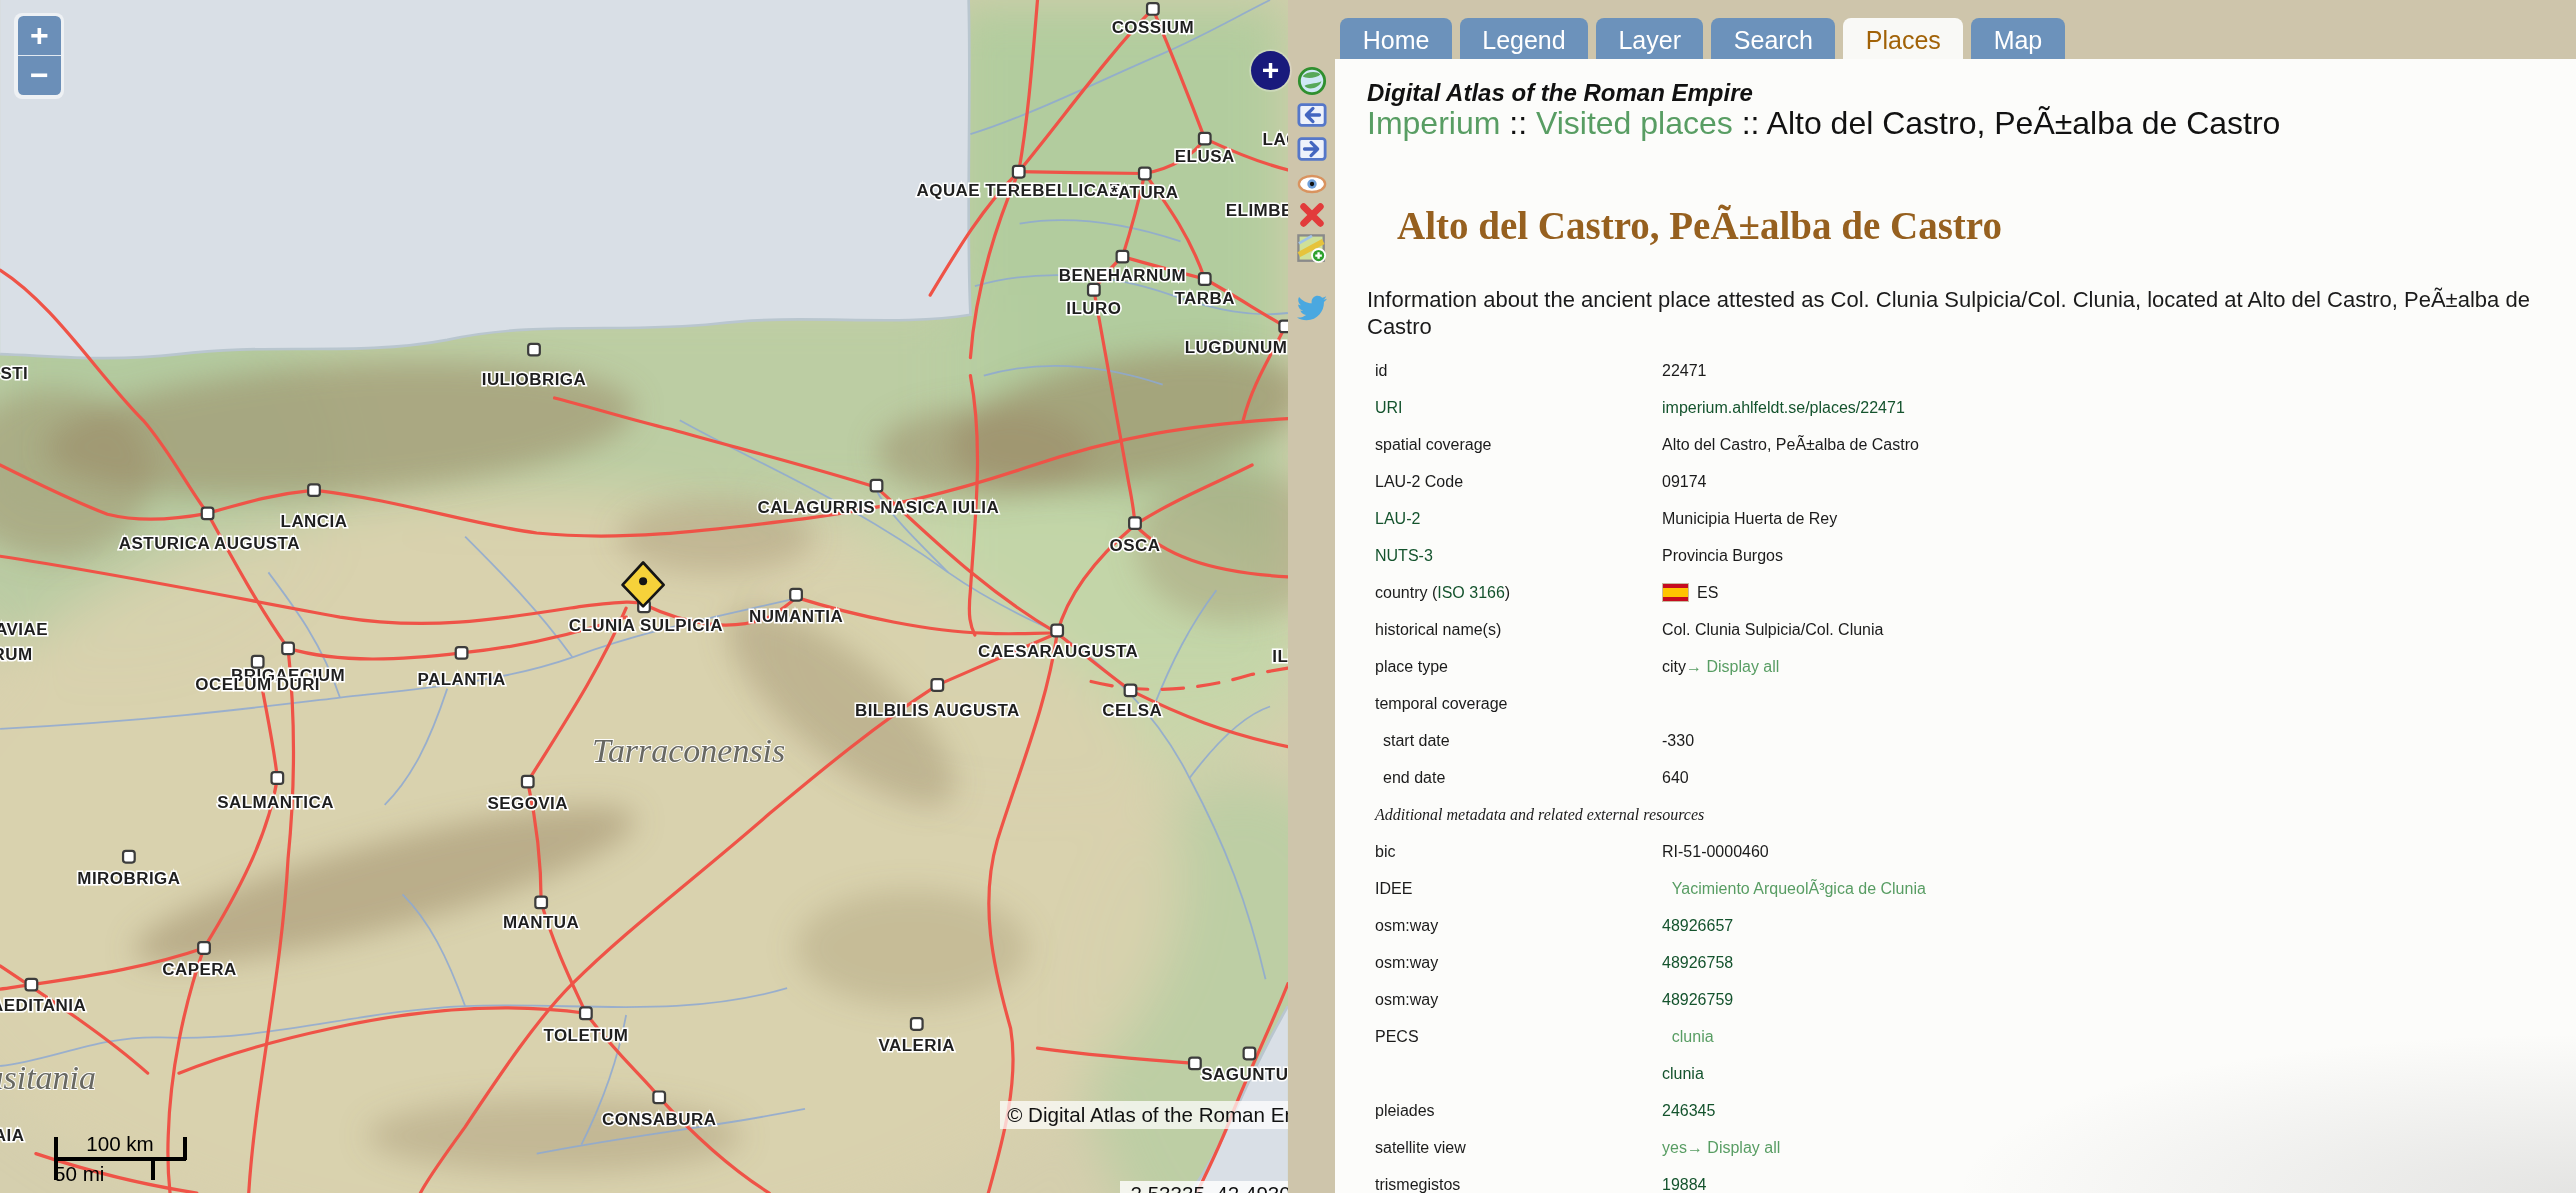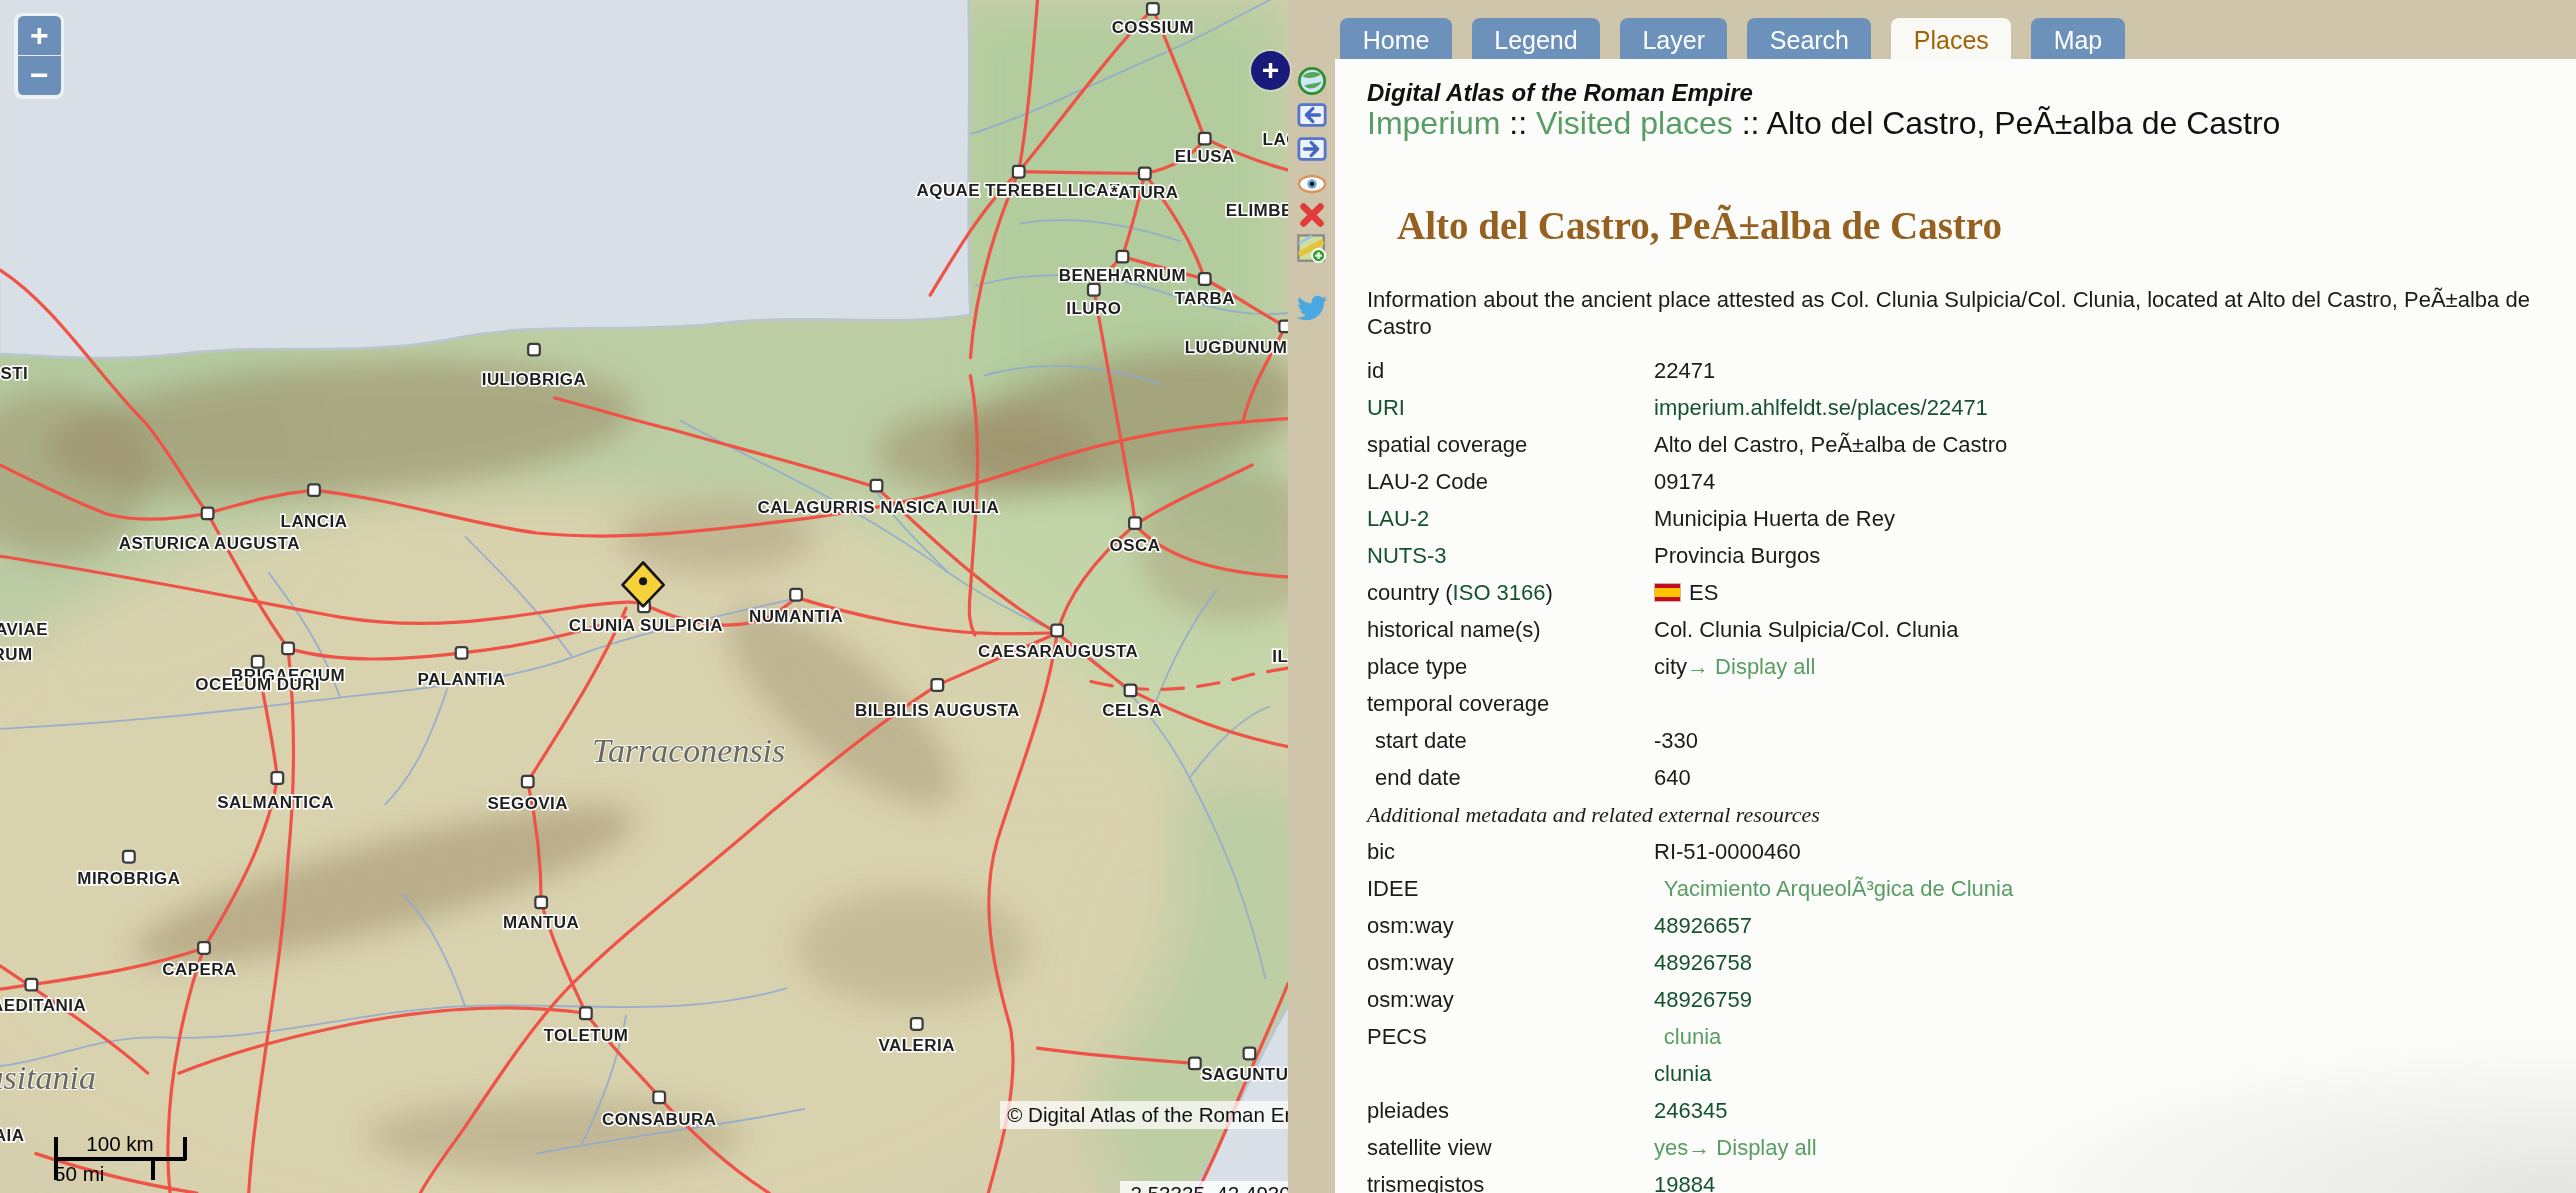--- a/index.html
+++ b/index.html
@@ -36,32 +36,32 @@
   .sb-tkm{position:absolute;left:129px;top:5.4px;width:3.6px;height:23px;background:#000;}
   .sb-tmi{position:absolute;left:97px;top:25px;width:3.6px;height:23px;background:#000;}
   .sb-km{position:absolute;left:0;top:0;width:132px;text-align:center;font-size:20.6px;}
   .sb-mi{position:absolute;left:0;top:30px;width:101px;font-size:20.6px;}
   
   .icon-strip{position:absolute;left:1288px;top:0;width:47px;height:1193px;background:#cec5ab;z-index:20;}
   .sicon{position:absolute;left:9px;width:30px;height:30px;cursor:pointer;}
   
   .panel{position:absolute;left:1335px;top:0;right:0;height:1193px;background:#cec5ab;}
   .tab-bar{position:absolute;left:5.4px;top:16px;height:43px;display:flex;align-items:flex-end;}
-  .tab{height:41px;line-height:44px;padding:0 22.4px;margin-right:20px;background:#6c92bb;color:#fff;
+  .tab{height:41px;line-height:44px;padding:0 22.4px;margin-right:8px;background:#6c92bb;color:#fff;
        font-size:25px;border-radius:8px 8px 0 0;cursor:pointer;white-space:nowrap;}
   .tab.active{background:#f9f9f6;color:#a16207;}
   .content{position:absolute;left:0;top:59px;right:0;bottom:0;background:#fcfcfa;padding-left:32px;
            box-sizing:border-box;overflow:hidden;}
   .site-title{margin-top:19.7px;font-size:24px;font-weight:700;font-style:italic;color:#111;line-height:27px;}
   .breadcrumb{margin-top:4px;font-size:32px;line-height:27px;color:#111;}
   .page-title{margin-top:66px;margin-left:30px;font-family:"Liberation Serif","DejaVu Serif",serif;
               font-size:39px;font-weight:700;color:#96601f;line-height:45px;}
   .intro{margin-top:38px;font-size:22px;line-height:27px;color:#1b1b1b;max-width:1216px;}
   .ptable{margin-top:12.5px;}
-  .trow{display:flex;height:37px;align-items:center;font-size:22px;color:#1b1b1b;}
+  .trow{display:flex;height:37px;align-items:center;font-size:16px;color:#1b1b1b;margin-left:8px;}
   .trow.section{display:block;font-style:italic;line-height:37px;font-family:Liberation Serif, serif;}
   .tlabel{width:287px;flex:0 0 287px;white-space:nowrap;}
   .tlabel.ind{padding-left:8px;box-sizing:border-box;}
   .tvalue{white-space:nowrap;display:flex;align-items:center;}
   .tvalue.ind2{padding-left:9.8px;}
   .c-k{color:#1b1b1b;}
   .c-b{color:#14532d;cursor:pointer;}
   .c-g{color:#589d63;cursor:pointer;}
   .flag{display:inline-block;width:27px;height:19px;margin-right:8px;border:0.9px solid #c9b9a0;box-sizing:border-box;
         background:linear-gradient(180deg,#c60b1e 0 26%,#ffc400 26% 74%,#c60b1e 74% 100%);}

